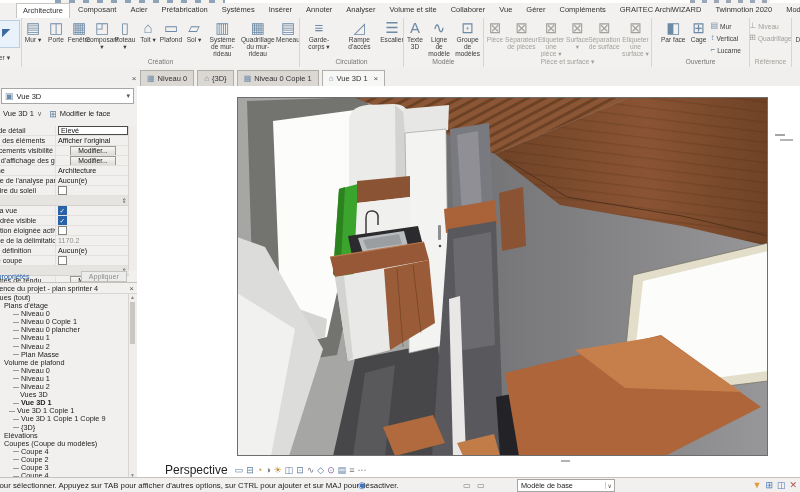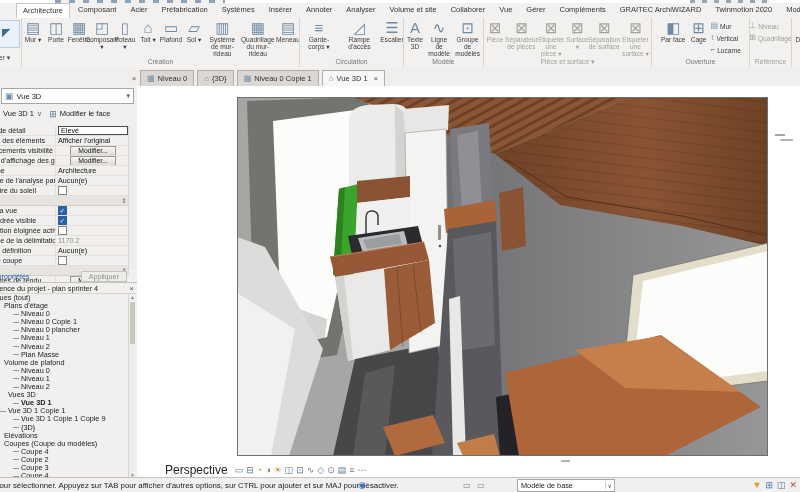--- a/index.html
+++ b/index.html
@@ -482,28 +482,28 @@
           <span>Niveau 0</span>
         </div>
         <div class="titem" style="margin-left: 13px;">
           <span class="tdash"></span>
           <span>Niveau 1</span>
         </div>
         <div class="titem" style="margin-left: 13px;">
           <span class="tdash"></span>
           <span>Niveau 2</span>
         </div>
-        <div class="titem" style="margin-left: 8px;">
+        <div class="titem" style="margin-left: 20px;">
           <span>Vues 3D</span>
         </div>
         <div class="titem sel" style="margin-left: 13px;">
           <span class="tdash"></span>
           <span>Vue 3D 1</span>
         </div>
-        <div class="titem" style="margin-left: 0;">
+        <div class="titem" style="margin-left: 9px;">
           <span class="tdash"></span>
           <span>Vue 3D 1 Copie 1</span>
         </div>
         <div class="titem" style="margin-left: 13px;">
           <span class="tdash"></span>
           <span>Vue 3D 1 Copie 1 Copie 9</span>
         </div>
         <div class="titem" style="margin-left: 13px;">
           <span class="tdash"></span>
           <span>{3D}</span>

